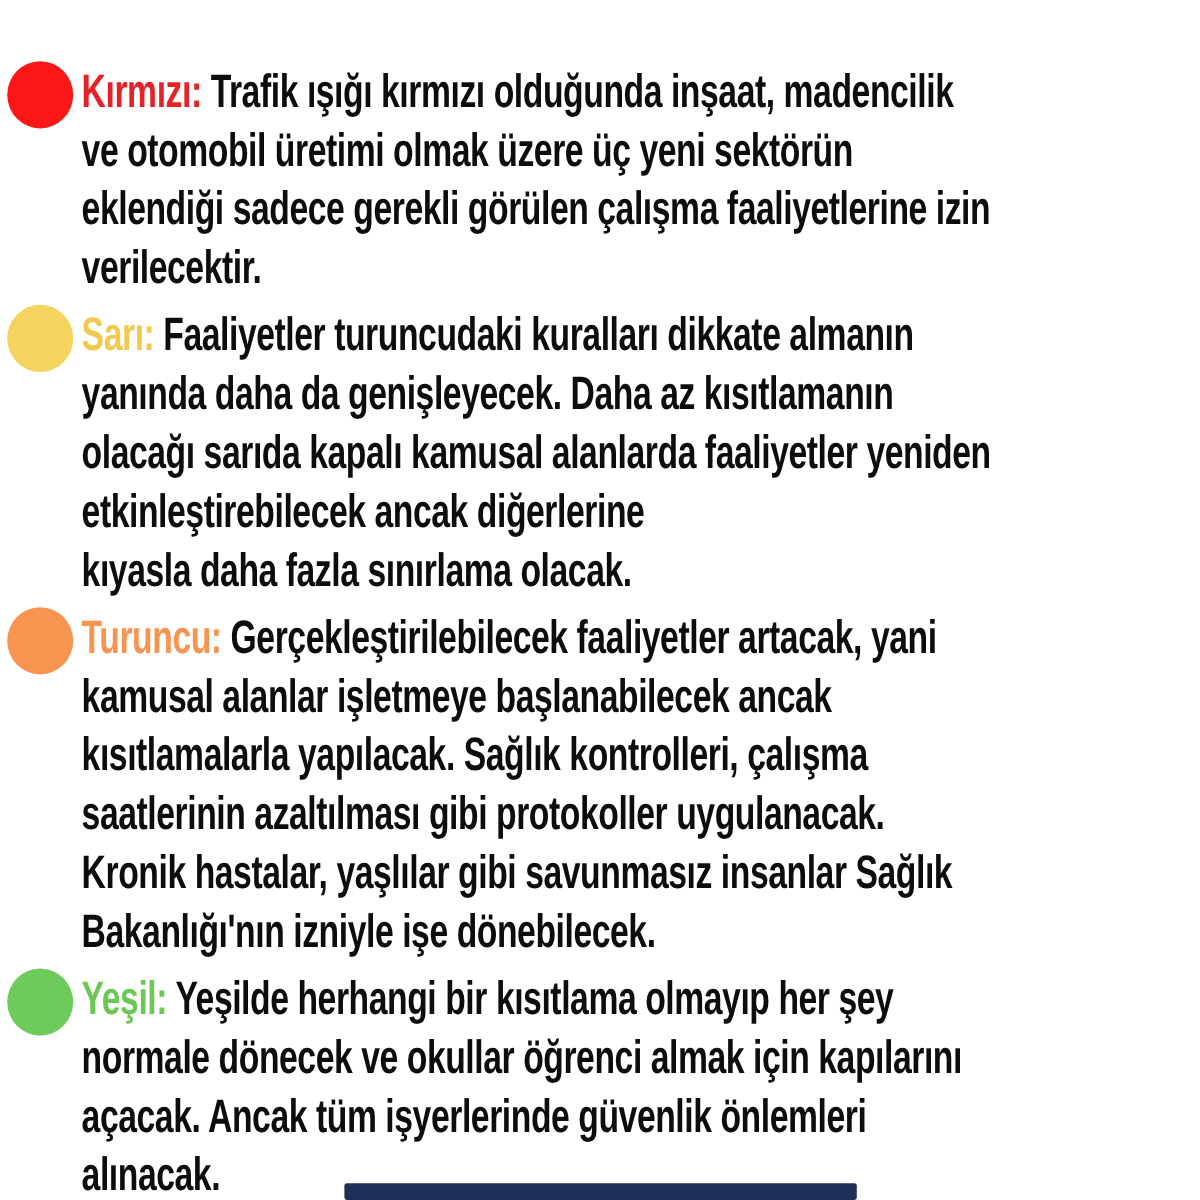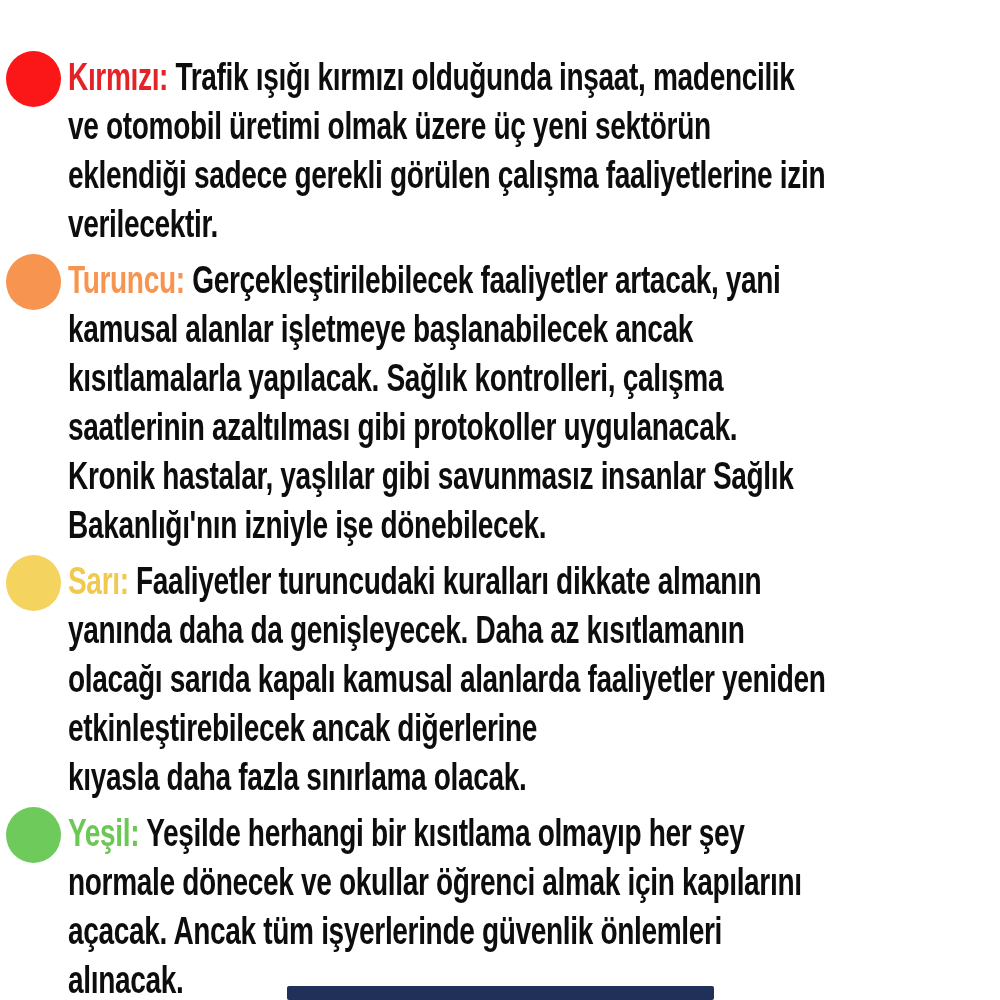--- a/index.html
+++ b/index.html
@@ -60,39 +60,39 @@
     <span class="dot" style="background: rgb(251, 23, 23);"></span>
     <div class="text">
         <div class="line"><span class="label" style="color: rgb(227, 35, 40);">Kırmızı:</span> <span>Trafik ışığı kırmızı olduğunda inşaat, madencilik</span></div>
         <div class="line">ve otomobil üretimi olmak üzere üç yeni sektörün</div>
         <div class="line">eklendiği sadece gerekli görülen çalışma faaliyetlerine izin</div>
         <div class="line">verilecektir.</div>
       </div>
   </div>
 
   <div class="section">
+    <span class="dot" style="background: rgb(245, 211, 95);"></span>
+    <div class="text">
+        <div class="line"><span class="label" style="color: rgb(240, 201, 78);">Sarı:</span> <span>Faaliyetler turuncudaki kuralları dikkate almanın</span></div>
+        <div class="line">yanında daha da genişleyecek. Daha az kısıtlamanın</div>
+        <div class="line">olacağı sarıda kapalı kamusal alanlarda faaliyetler yeniden</div>
+        <div class="line">etkinleştirebilecek ancak diğerlerine</div>
+        <div class="line">kıyasla daha fazla sınırlama olacak.</div>
+      </div>
+  </div>
+
+  <div class="section">
     <span class="dot" style="background: rgb(247, 148, 79);"></span>
     <div class="text">
         <div class="line"><span class="label" style="color: rgb(247, 148, 79);">Turuncu:</span> <span>Gerçekleştirilebilecek faaliyetler artacak, yani</span></div>
         <div class="line">kamusal alanlar işletmeye başlanabilecek ancak</div>
         <div class="line">kısıtlamalarla yapılacak. Sağlık kontrolleri, çalışma</div>
         <div class="line">saatlerinin azaltılması gibi protokoller uygulanacak.</div>
         <div class="line">Kronik hastalar, yaşlılar gibi savunmasız insanlar Sağlık</div>
         <div class="line">Bakanlığı'nın izniyle işe dönebilecek.</div>
-      </div>
-  </div>
-
-  <div class="section">
-    <span class="dot" style="background: rgb(245, 211, 95);"></span>
-    <div class="text">
-        <div class="line"><span class="label" style="color: rgb(240, 201, 78);">Sarı:</span> <span>Faaliyetler turuncudaki kuralları dikkate almanın</span></div>
-        <div class="line">yanında daha da genişleyecek. Daha az kısıtlamanın</div>
-        <div class="line">olacağı sarıda kapalı kamusal alanlarda faaliyetler yeniden</div>
-        <div class="line">etkinleştirebilecek ancak diğerlerine</div>
-        <div class="line">kıyasla daha fazla sınırlama olacak.</div>
       </div>
   </div>
 
   <div class="section">
     <span class="dot" style="background: rgb(111, 202, 92);"></span>
     <div class="text">
         <div class="line"><span class="label" style="color: rgb(108, 200, 84);">Yeşil:</span> <span>Yeşilde herhangi bir kısıtlama olmayıp her şey</span></div>
         <div class="line">normale dönecek ve okullar öğrenci almak için kapılarını</div>
         <div class="line">açacak. Ancak tüm işyerlerinde güvenlik önlemleri</div>
         <div class="line">alınacak.</div>

